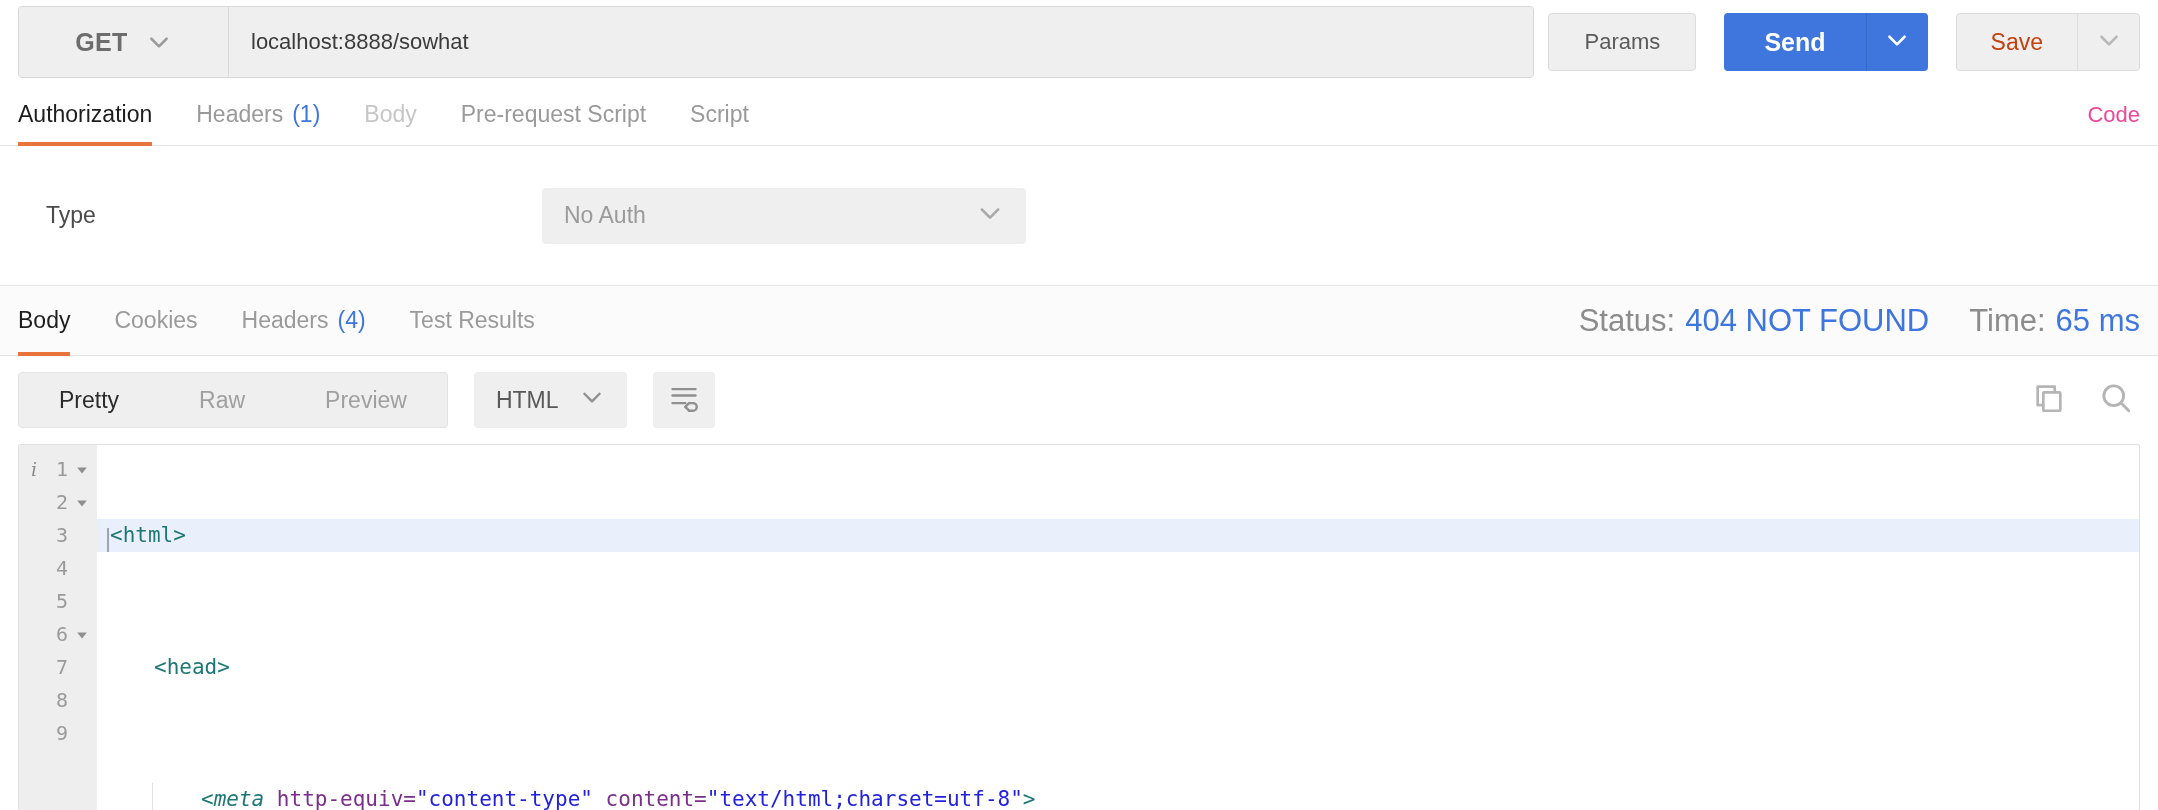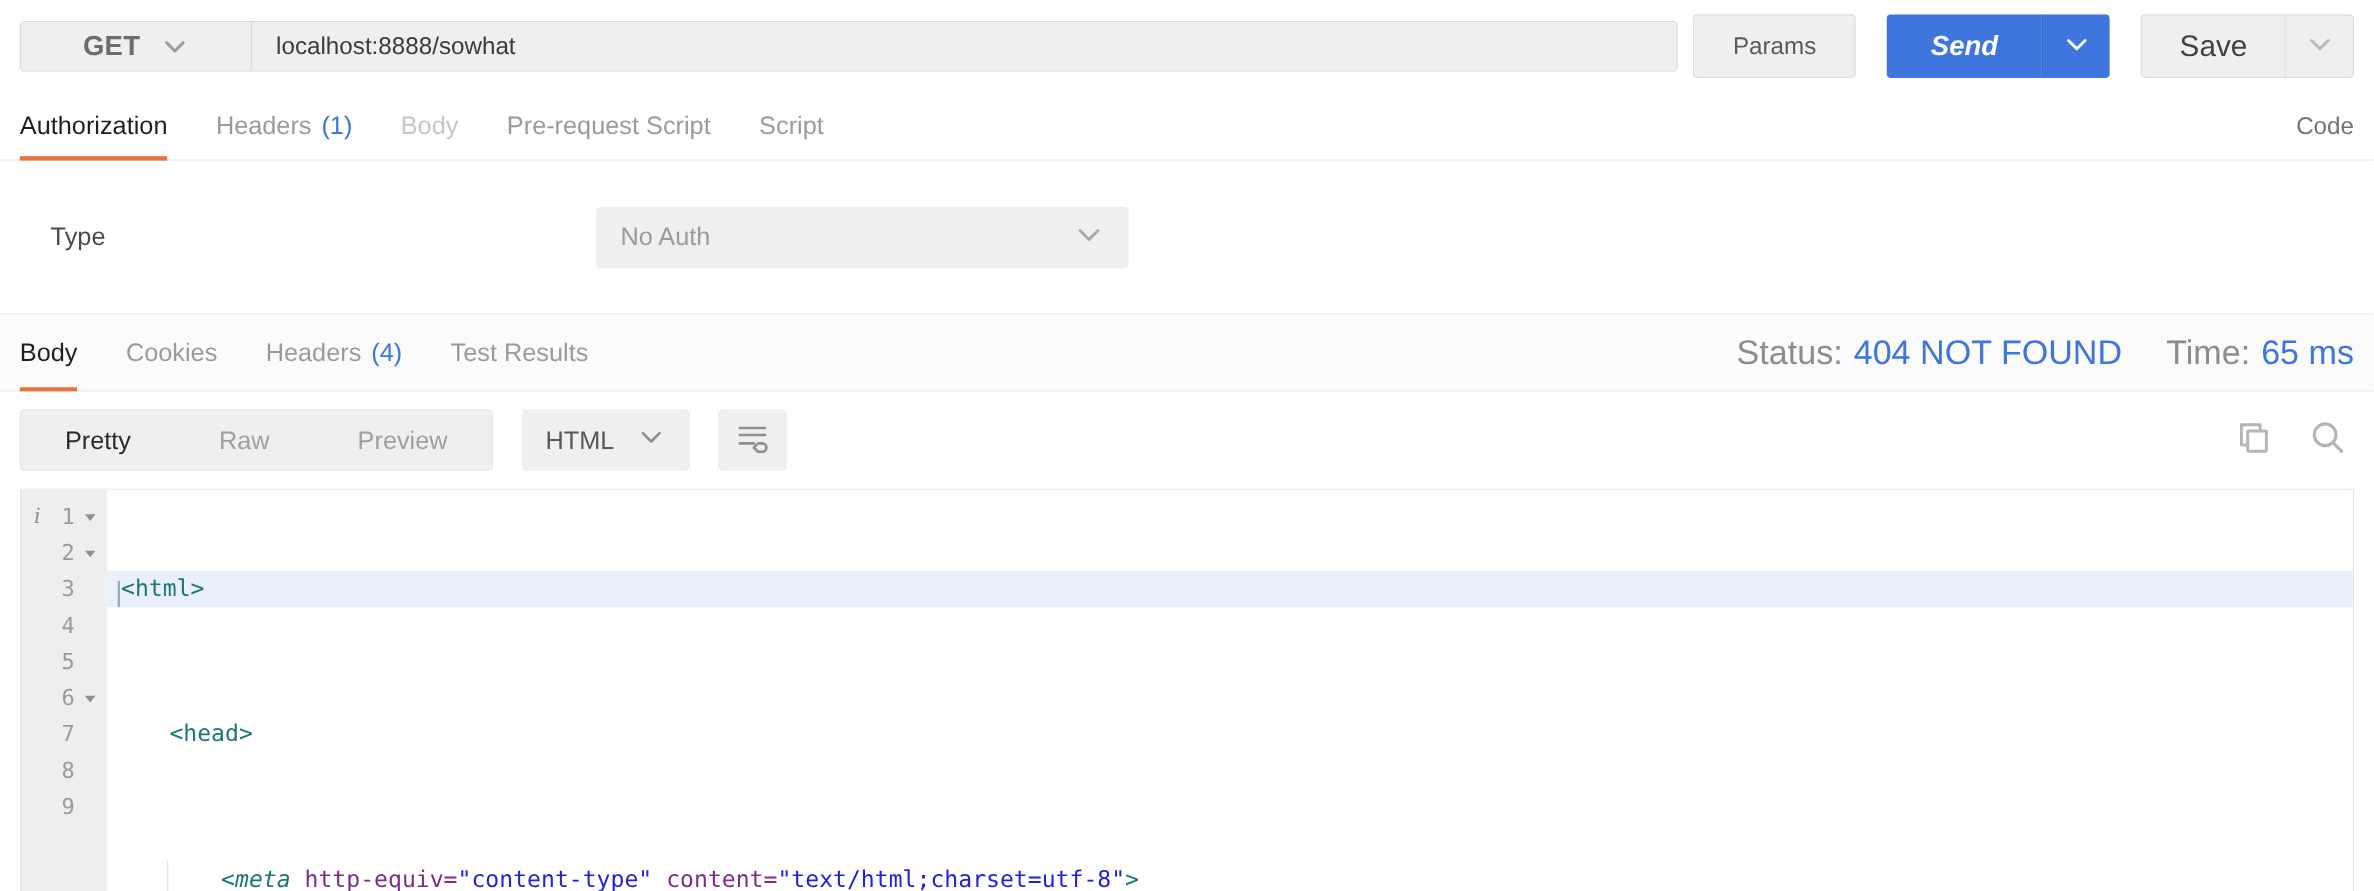--- a/index.html
+++ b/index.html
@@ -16,21 +16,21 @@
   .urlbar {
     height: 84px;
     display: flex; align-items: center;
     padding: 0 18px;
     gap: 0;
     flex: none;
   }
   .method-url {
     display: flex; align-items: stretch;
     flex: 1 1 auto; min-width: 0;
-    height: 46px;
+    height: 72px;
     border: 1px solid #d8d8d8;
     border-radius: 4px;
     background: #efefef;
     overflow: hidden;
   }
   .method-box {
     width: 210px; flex: none;
     display: flex; align-items: center; justify-content: center;
     gap: 18px;
     border-right: 1px solid #d8d8d8;
@@ -65,38 +65,37 @@
     flex: none; display: flex; align-items: stretch;
     height: 58px; margin-left: 28px;
     border-radius: 4px; overflow: hidden;
   }
   .send-btn {
     background: #3e76de; color: #ffffff;
     font-size: 25px; font-weight: 700;
     padding: 0 40px;
     display: flex; align-items: center; justify-content: center;
     cursor: pointer;
-    font-style: italic;
   }
   .send-caret {
     background: #3e76de;
     width: 62px;
     display: flex; align-items: center; justify-content: center;
     border-left: 1px solid #3468c9;
     cursor: pointer;
   }
   .save-group {
     flex: none; display: flex; align-items: stretch;
     height: 58px; margin-left: 28px;
     border: 1px solid #dcdcdc; border-radius: 4px;
     background: #efefef; overflow: hidden;
   }
   .save-btn {
     padding: 0 34px; display: flex; align-items: center; justify-content: center;
-    font-size: 27px; color: #404040; cursor: pointer;
+    font-size: 23px; color: #c2410c; cursor: pointer;
   }
   .save-caret {
     width: 62px; display: flex; align-items: center; justify-content: center;
     border-left: 1px solid #dcdcdc; cursor: pointer;
   }
 
   
   .req-tabs {
     flex: none;
     height: 62px;
@@ -121,21 +120,21 @@
   .tab.active::after {
     content: ""; position: absolute;
     left: 0; right: 22px; bottom: -1px; height: 4px;
     background: #e8743b;
   }
   .tab:first-child.active::after { left: 0; }
   .tab.muted { color: #c6c6c6; }
   .tab .count { color: #3e76de; margin-left: 9px; }
   .code-link {
     position: absolute; right: 18px; top: 50%; transform: translateY(-50%);
-    font-size: 22px; color: #737373; cursor: pointer;
+    font-size: 22px; color: #ec4899; cursor: pointer;
   }
 
   
   .auth-panel {
     flex: none;
     height: 140px;
     display: flex; align-items: center;
     padding: 0 18px;
     border-bottom: 1px solid #e4e4e4;
     background: #ffffff;

